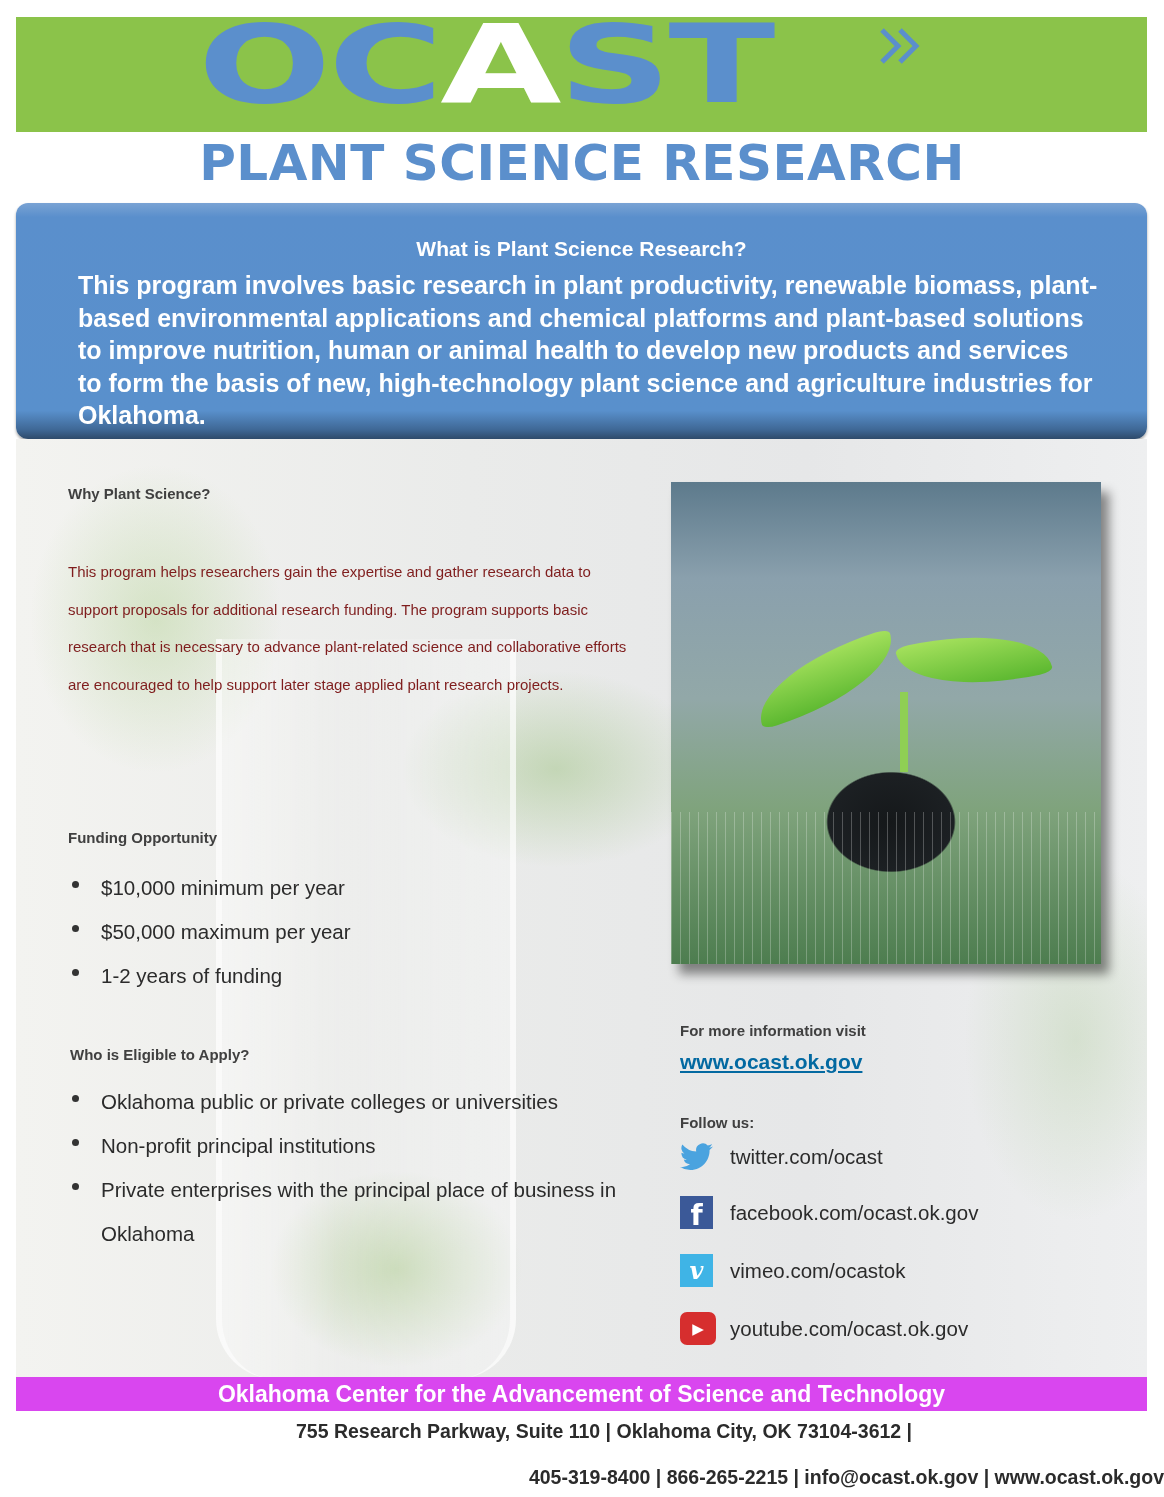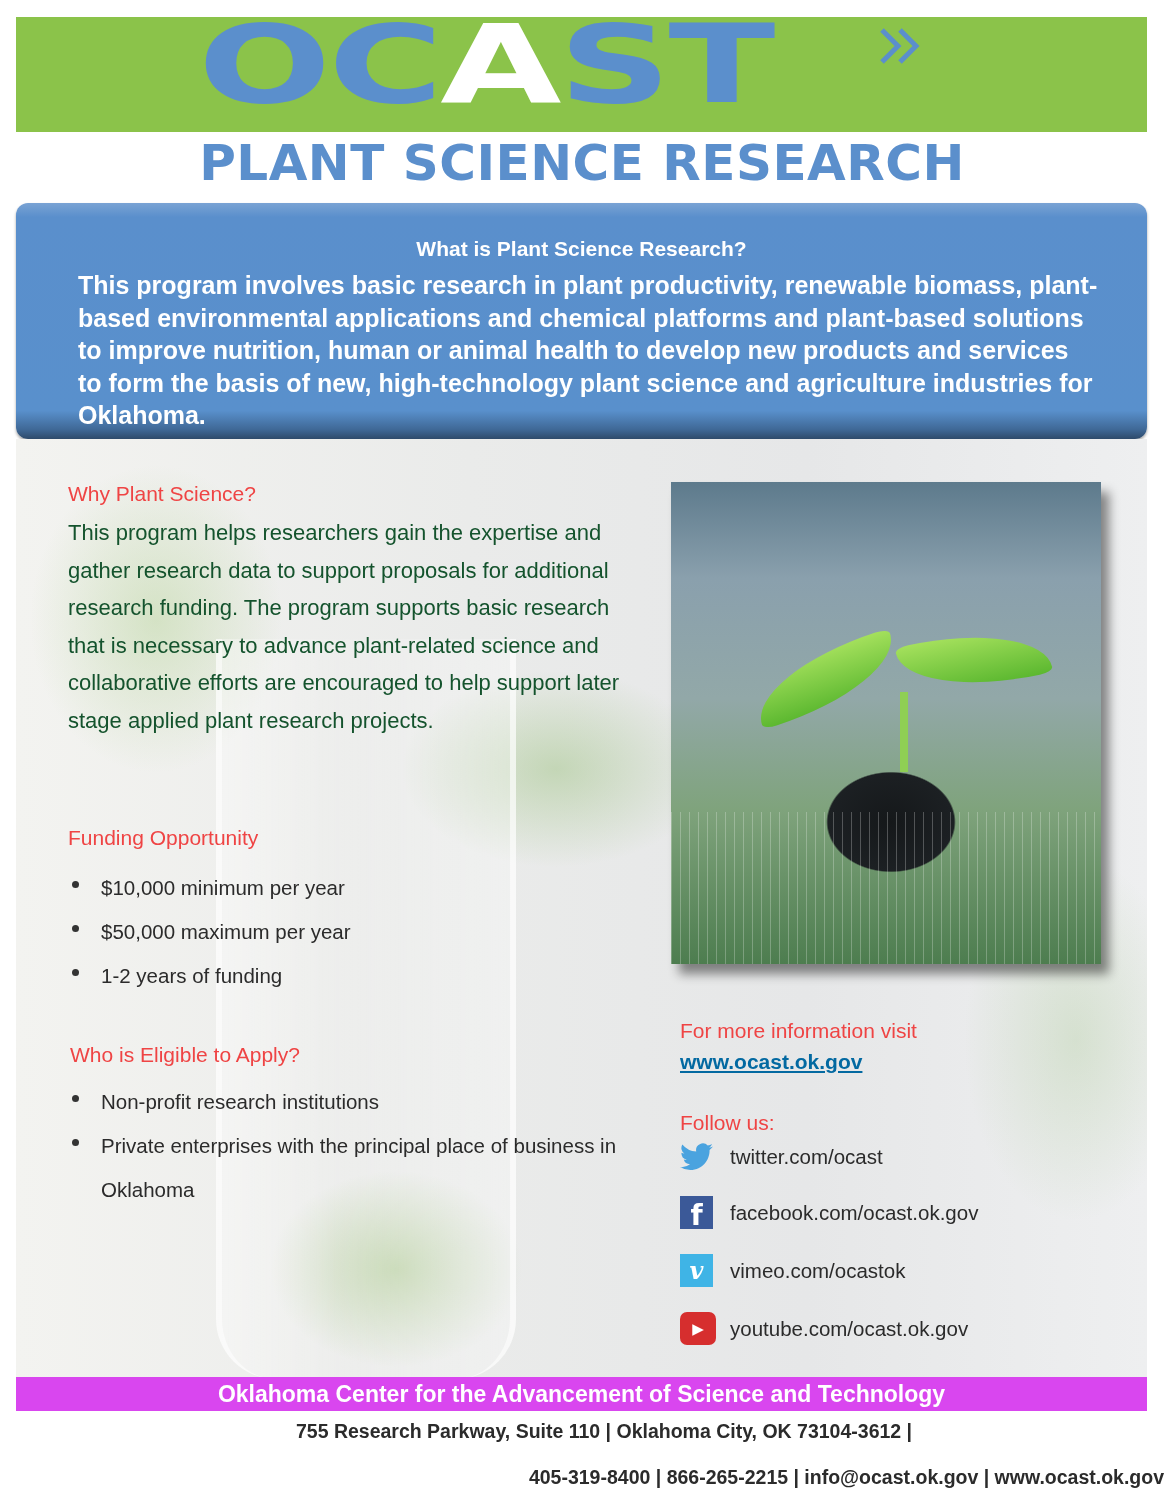--- a/index.html
+++ b/index.html
@@ -55,24 +55,24 @@
   }
   .tube {
     position: absolute; left: 200px; top: 200px; width: 300px; height: 740px;
     border-left: 6px solid rgba(255,255,255,0.55);
     border-right: 6px solid rgba(255,255,255,0.55);
     border-radius: 0 0 60px 60px;
     background: linear-gradient(to right, rgba(255,255,255,0.35), rgba(255,255,255,0.05) 40%, rgba(255,255,255,0.3));
   }
 
   .section-heading {
-    position: absolute; font-weight: normal; font-size: 21px; line-height: 26px; color: #ef4444;
+    position: absolute; font-weight: bold; font-size: 15px; line-height: 26px; color: #404040;
   }
   .body-text {
-    position: absolute; font-size: 22px; color: #14532d;
+    position: absolute; font-size: 15px; color: #7f1d1d; margin-top: 39px;
   }
   .why-text { left: 68px; top: 514px; width: 560px; line-height: 37.5px; }
 
   .bullet-list { position: absolute; list-style: none; font-size: 20.5px; color: #2b2b2b; }
   .bullet-list li { position: relative; padding-left: 33px; }
   .bullet-list li::before {
     content: ""; position: absolute; left: 4px; top: 0.75em;
     width: 7px; height: 7px; border-radius: 50%; background: #333;
   }
   .funding-list { left: 68px; top: 866px; width: 560px; }
@@ -154,21 +154,22 @@
 
 <h3 class="section-heading" style="left:68px; top:825px;">Funding Opportunity</h3>
 <ul class="bullet-list funding-list">
   <li>$10,000 minimum per year</li>
   <li>$50,000 maximum per year</li>
   <li>1-2 years of funding</li>
 </ul>
 
 <h3 class="section-heading" style="left:70px; top:1042px;">Who is Eligible to Apply?</h3>
 <ul class="bullet-list eligible-list">
-  <li>Non-profit research institutions</li>
+  <li>Oklahoma public or private colleges or universities</li>
+  <li>Non-profit principal institutions</li>
   <li>Private enterprises with the principal place of business in Oklahoma</li>
 </ul>
 
 <div class="photo">
   <div class="traces"></div>
   <div class="leaf-l"></div>
   <div class="leaf-r"></div>
   <div class="stem"></div>
 </div>
 

